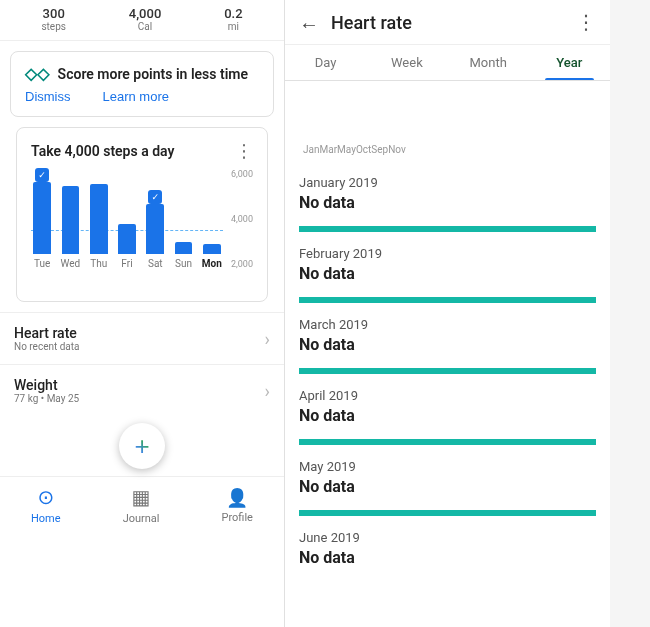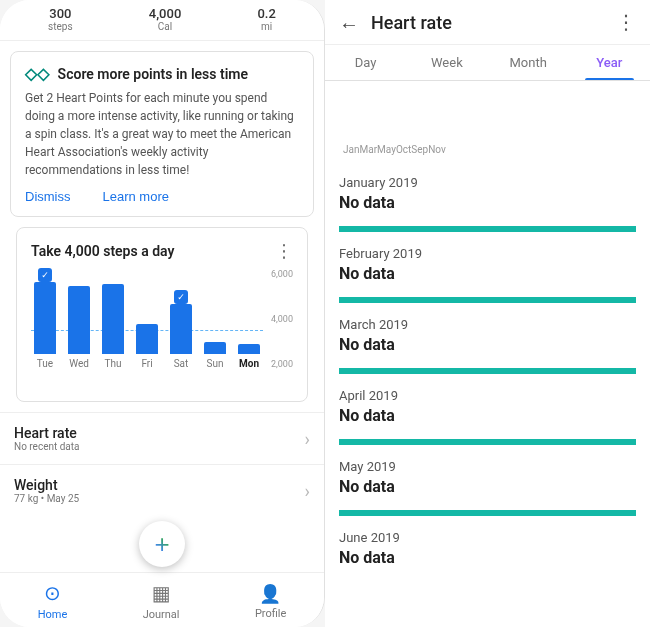--- a/index.html
+++ b/index.html
@@ -7,28 +7,27 @@
       font-family: 'Roboto', Arial, sans-serif;
       background: #f5f5f5;
       width: 650px;
       height: 627px;
       display: flex;
       overflow: hidden;
     }
 
     
     .left-panel {
-      width: 325px;
+      width: 285px;
       background: #fff;
       display: flex;
       flex-direction: column;
       height: 627px;
       overflow: hidden;
       border-right: 1px solid #e0e0e0;
-      border-radius: 30px;
     }
 
     
     .stats-bar {
       display: flex;
       justify-content: space-around;
       padding: 6px 10px 8px;
       border-bottom: 1px solid #eee;
       background: #fff;
     }
@@ -314,21 +313,21 @@
     .tab {
       flex: 1;
       text-align: center;
       padding: 10px 0;
       font-size: 13px;
       color: #777;
       cursor: pointer;
       position: relative;
     }
     .tab.active {
-      color: #8b5cf6;
+      color: #14532d;
       font-weight: 500;
     }
     .tab.active::after {
       content: '';
       position: absolute;
       bottom: 0;
       left: 20%;
       right: 20%;
       height: 2px;
       background: #1a73e8;
@@ -400,21 +399,20 @@
       <span class="stat-value">0.2</span>
       <span class="stat-label">mi</span>
     </div>
   </div>
 
   <div class="promo-card">
     <div class="promo-title">
       <span class="promo-icon">◇◇</span>
       <span>Score more points in less time</span>
     </div>
-    <p class="promo-text">Get 2 Heart Points for each minute you spend doing a more intense activity, like running or taking a spin class. It's a great way to meet the American Heart Association's weekly activity recommendations in less time!</p>
     <div class="promo-actions">
       <button class="promo-btn">Dismiss</button>
       <button class="promo-btn">Learn more</button>
     </div>
   </div>
 
   <div class="steps-card">
     <div class="steps-header">
       <span class="steps-title">Take 4,000 steps a day</span>
       <span class="three-dots">⋮</span>

